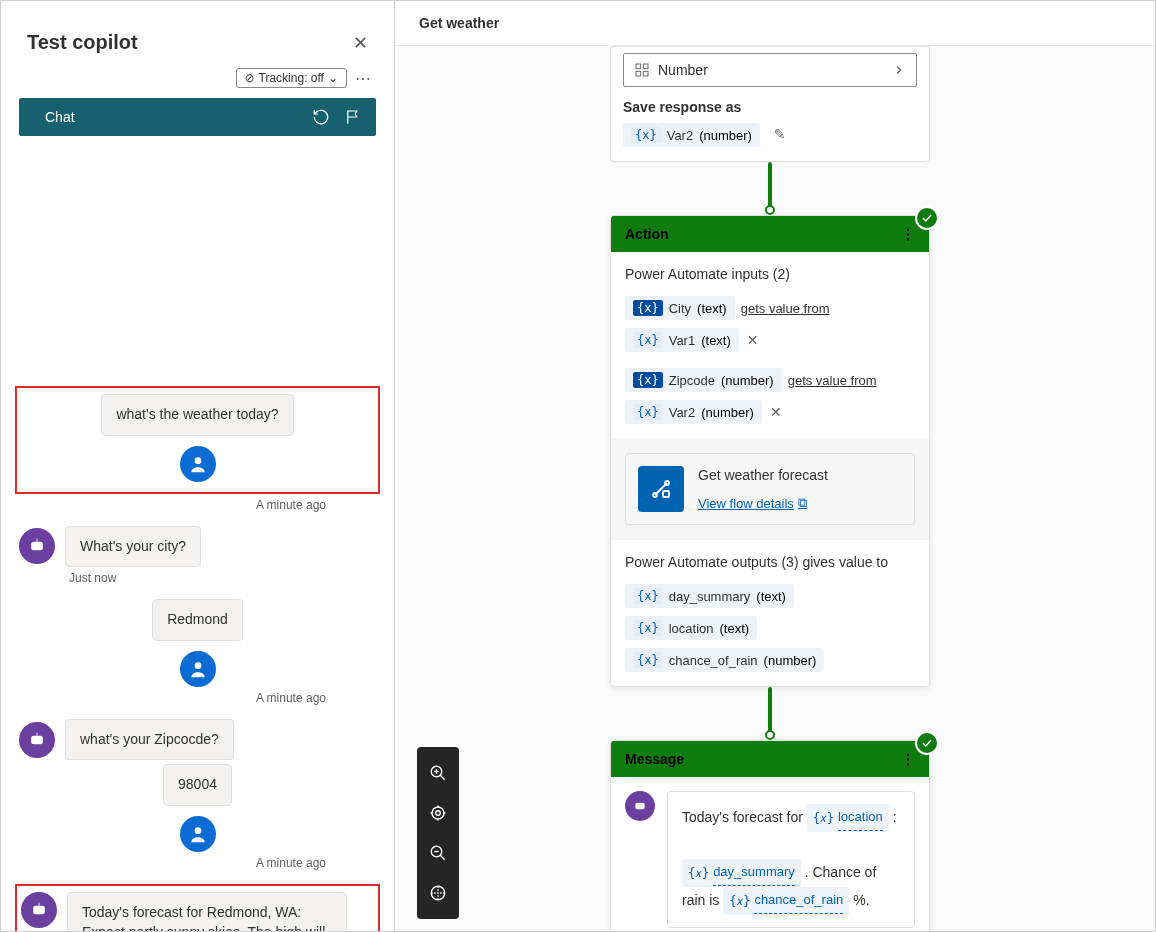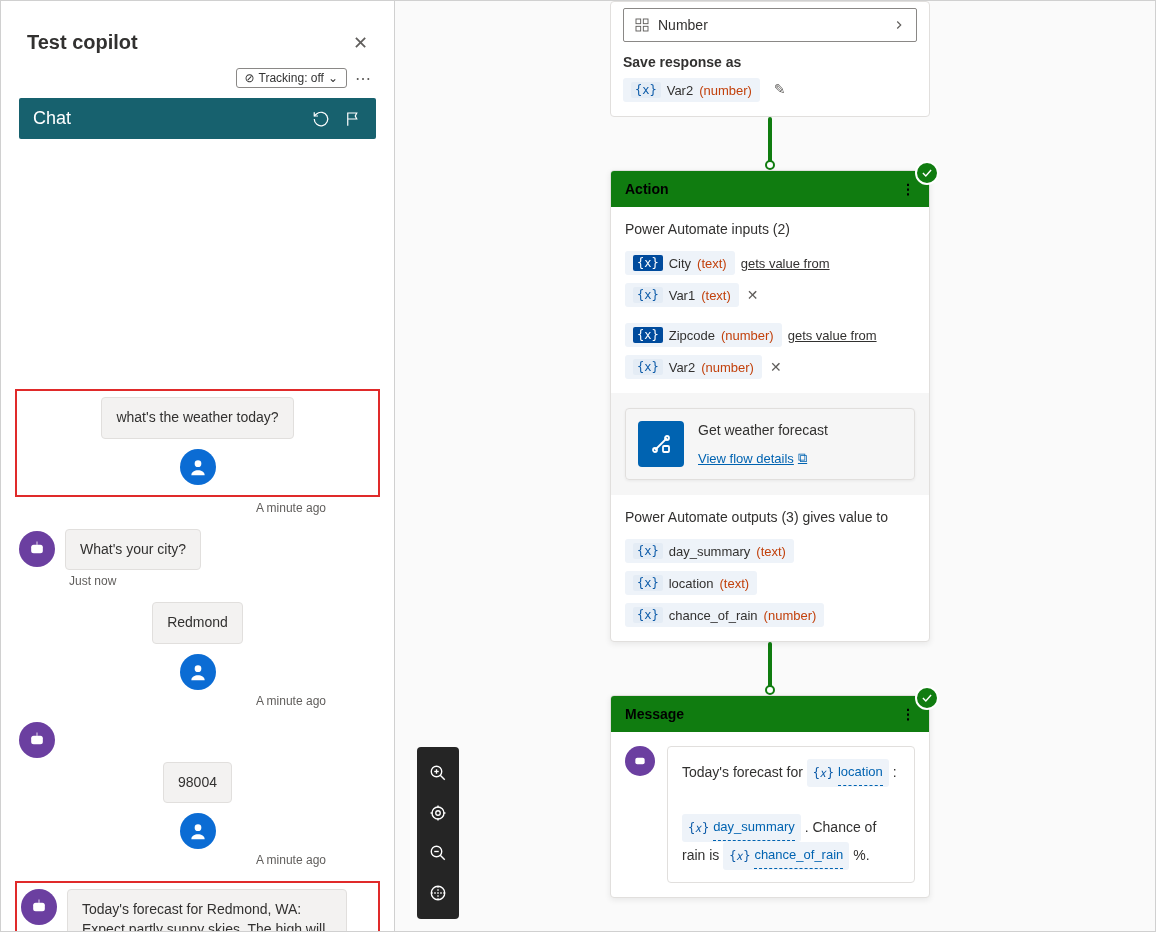--- a/index.html
+++ b/index.html
@@ -12,21 +12,21 @@
 
 .test-header { padding: 30px 26px 14px 26px; display: flex; align-items: center; justify-content: space-between; }
 .test-title { font-size: 20px; font-weight: 600; }
 .close-x { font-size: 18px; cursor: pointer; color: #605e5c; font-weight: 300; }
 
 .tracking-row { display: flex; justify-content: flex-end; align-items: center; padding: 0 22px 10px 22px; gap: 8px; }
 .tracking-pill { border: 1px solid #8a8886; border-radius: 3px; padding: 2px 8px; font-size: 12px; display: inline-flex; align-items: center; gap: 4px; cursor: pointer; color: #333; }
 .more-dots { font-size: 16px; color: #605e5c; cursor: pointer; letter-spacing: 1px; }
 
 .chat-bar { background: #17616E; color: #fff; margin: 0 18px; padding: 10px 14px; display: flex; align-items: center; justify-content: space-between; border-radius: 2px; }
-.chat-bar-title { font-size: 18px; }
+.chat-bar-title { font-size: 14px; margin-left: 12px; }
 .chat-bar-icons { display: flex; gap: 14px; }
 .chat-bar-icons svg { width: 18px; height: 18px; stroke: #fff; fill: none; stroke-width: 1.6; cursor: pointer; }
 
 .chat-scroll { flex: 1; overflow-y: auto; padding: 10px 18px 10px 18px; display: flex; flex-direction: column; }
 .chat-spacer { flex: 1; min-height: 240px; }
 
 .msg-row { display: flex; align-items: center; margin-bottom: 4px; gap: 10px; }
 .msg-row.user { justify-content: flex-end; flex-direction: column; }
 .msg-row.bot { justify-content: flex-start; }
 .bubble { background: #f3f2f1; border: 1px solid #e1dfdd; border-radius: 4px; padding: 10px 14px; max-width: 280px; font-size: 14px; line-height: 1.4; }
@@ -52,21 +52,21 @@
 .field-select .left { display:flex; align-items:center; gap:8px; }
 .field-select svg.grid { width:16px; height:16px; stroke:#605e5c; fill:none; stroke-width:1.4; }
 
 .save-as { padding: 0 12px 14px 12px; }
 .save-as-label { font-weight: 600; font-size: 14px; margin-bottom: 8px; }
 
 .var-token { display: inline-flex; align-items: center; gap: 6px; background: #eef3f9; border-radius: 3px; padding: 4px 8px; font-size: 13px; }
 .var-token .icon { background: #e4ecf5; color: #0b5aa8; font-family: monospace; font-size: 12px; padding: 1px 4px; border-radius: 2px; }
 .var-token .icon.solid { background: #004b9d; color: #fff; }
 .var-token .name { font-weight: 500; }
-.var-token .type { color: #c2410c; }
+.var-token .type { color: #000000; }
 .edit-pencil { margin-left: 10px; color: #605e5c; cursor: pointer; }
 
 .connector-line { width: 4px; height: 48px; background: #107c10; border-radius: 2px; }
 .connector-dot { width: 10px; height: 10px; background: #fff; border: 2px solid #107c10; border-radius: 50%; margin-top: -5px; z-index:1; }
 
 .node-header-green { background: #107c10; color: #000000; padding: 10px 14px; font-weight: 600; display: flex; align-items: center; justify-content: space-between; border-radius: 3px 3px 0 0; position: relative; }
 .node-header-green .more { cursor: pointer; }
 .check-badge { position: absolute; right: -10px; top: -10px; width: 24px; height: 24px; border-radius: 50%; background: #107c10; display: flex; align-items: center; justify-content: center; border: 2px solid #fff; }
 .check-badge svg { width: 14px; height: 14px; stroke: #fff; stroke-width: 2.5; fill: none; }
 
@@ -167,20 +167,21 @@
 
       <div class="msg-row bot">
         <div class="avatar bot">
             <svg viewBox="0 0 24 24">
               <rect x="5" y="7" width="14" height="10" rx="3"></rect>
               <circle cx="9" cy="12" r="1.3"></circle>
               <circle cx="15" cy="12" r="1.3"></circle>
               <line x1="12" y1="3" x2="12" y2="7" stroke="#fff"></line>
             </svg>
           </div>
+        <div class="bubble">what's your Zipcocde?</div>
       </div>
       <div style="height:10px"></div>
 
       <div class="msg-row user">
         <div class="bubble">98004</div>
         <div class="avatar user">
             <svg viewBox="0 0 24 24">
               <circle cx="12" cy="8" r="4"></circle>
               <path d="M4 22c0-4 4-6 8-6s8 2 8 6"></path>
             </svg>
@@ -199,20 +200,21 @@
               </svg>
             </div>
           <div class="bubble">Today's forecast for Redmond, WA: Expect partly sunny skies. The high will be 42. Temperatures near freezing... Chance of rain is 90%.</div>
         </div>
       </div>
       <div class="timestamp left">A minute ago</div>
     </div>
   </div>
 
   <div class="right-panel">
+    <div class="right-header">Get weather</div>
     <div class="canvas">
       <div class="canvas-inner">
 
         <div class="node-card">
           <div class="field-select">
             <div class="left">
               <svg class="grid" viewBox="0 0 24 24">
                   <rect x="3" y="3" width="7" height="7"></rect>
                   <rect x="14" y="3" width="7" height="7"></rect>
                   <rect x="3" y="14" width="7" height="7"></rect>

